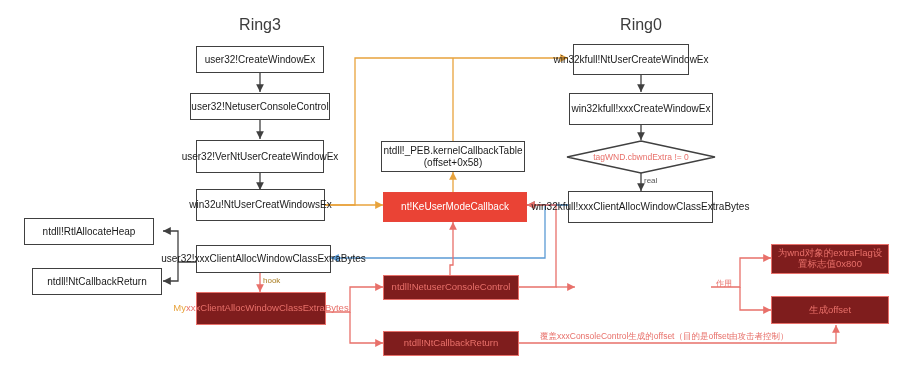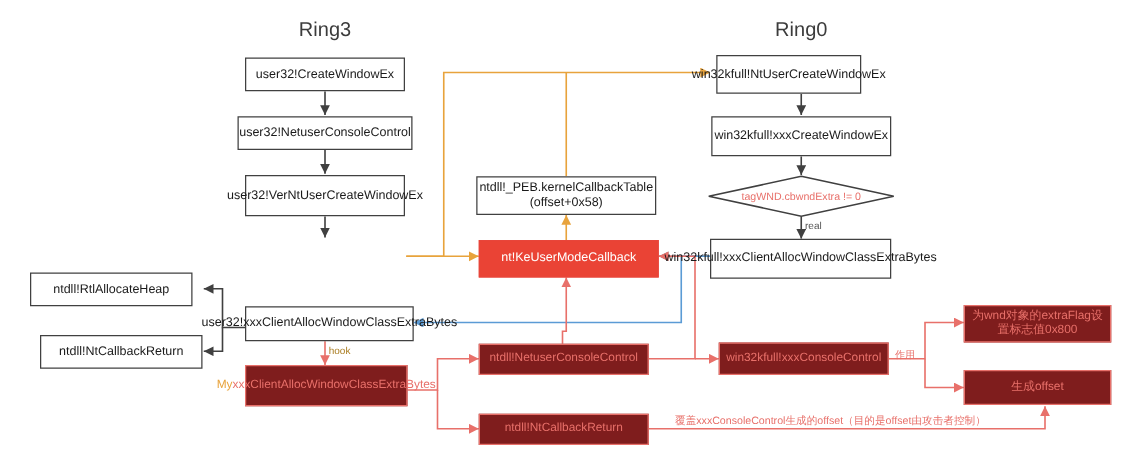--- a/index.html
+++ b/index.html
@@ -86,20 +86,21 @@
 
     <path d="M519,343 L836,343 L836,325" fill="none" stroke="#e8706a" stroke-width="1.3" marker-end="url(#ar-red)"></path>
   </svg>
 
   <div class="ttl" style="left:210px;top:16px;width:100px;">Ring3</div>
   <div class="ttl" style="left:591px;top:16px;width:100px;">Ring0</div>
 
   <div class="node nd-black" style="left:196px;top:46px;width:128px;height:27px;">user32!CreateWindowEx</div>
   <div class="node nd-black" style="left:190px;top:93px;width:140px;height:27px;">user32!NetuserConsoleControl</div>
   <div class="node nd-black" style="left:196px;top:140px;width:128px;height:33px;">user32!VerNtUserCreateWindowEx</div>
+  <div class="node nd-black" style="left:196px;top:189px;width:129px;height:32px;">win32u!NtUserCreatWindowsEx</div>
 
   <div class="node nd-black" style="left:24px;top:218px;width:130px;height:27px;">ntdll!RtlAllocateHeap</div>
   <div class="node nd-black" style="left:32px;top:268px;width:130px;height:27px;">ntdll!NtCallbackReturn</div>
 
   <div class="node nd-black" style="left:196px;top:245px;width:135px;height:28px;padding:0 3px;">user32!xxxClientAllocWindowClassExtraBytes</div>
 
   <div class="node nd-red" style="left:196px;top:292px;width:130px;height:33px;padding:0 3px;">
     <span><span class="myorange">My</span><span>xxxClientAllocWindowClassExtraBytes</span></span>
   </div>
 
@@ -118,21 +119,20 @@
 
   <div class="diamond-wrap" style="left:566px;top:140px;width:150px;height:34px;">
     <svg width="150" height="34" xmlns="http://www.w3.org/2000/svg">
       <polygon points="75,1 149,17 75,33 1,17" fill="#ffffff" stroke="#404040" stroke-width="1.3"></polygon>
     </svg>
     <div class="dmtext">tagWND.cbwndExtra != 0</div>
   </div>
 
   <div class="node nd-black" style="left:568px;top:191px;width:145px;height:32px;">win32kfull!xxxClientAllocWindowClassExtraBytes</div>
 
-  <div class="node nd-red" style="left:575px;top:274px;width:136px;height:26px;">win32kfull!xxxConsoleControl</div>
 
   <div class="node nd-red" style="left:771px;top:244px;width:118px;height:30px;padding:0 3px;">为wnd对象的extraFlag设置标志值0x800</div>
   <div class="node nd-red" style="left:771px;top:296px;width:118px;height:28px;">生成offset</div>
 
   <div class="edgelabel" style="left:263px;top:276px;">hook</div>
   <div class="edgelabel dark" style="left:644px;top:176px;">real</div>
   <div class="edgelabel red" style="left:716px;top:278px;">作用</div>
   <div class="btm" style="left:540px;top:331px;">覆盖xxxConsoleControl生成的offset（目的是offset由攻击者控制）</div>
 
 </div>

